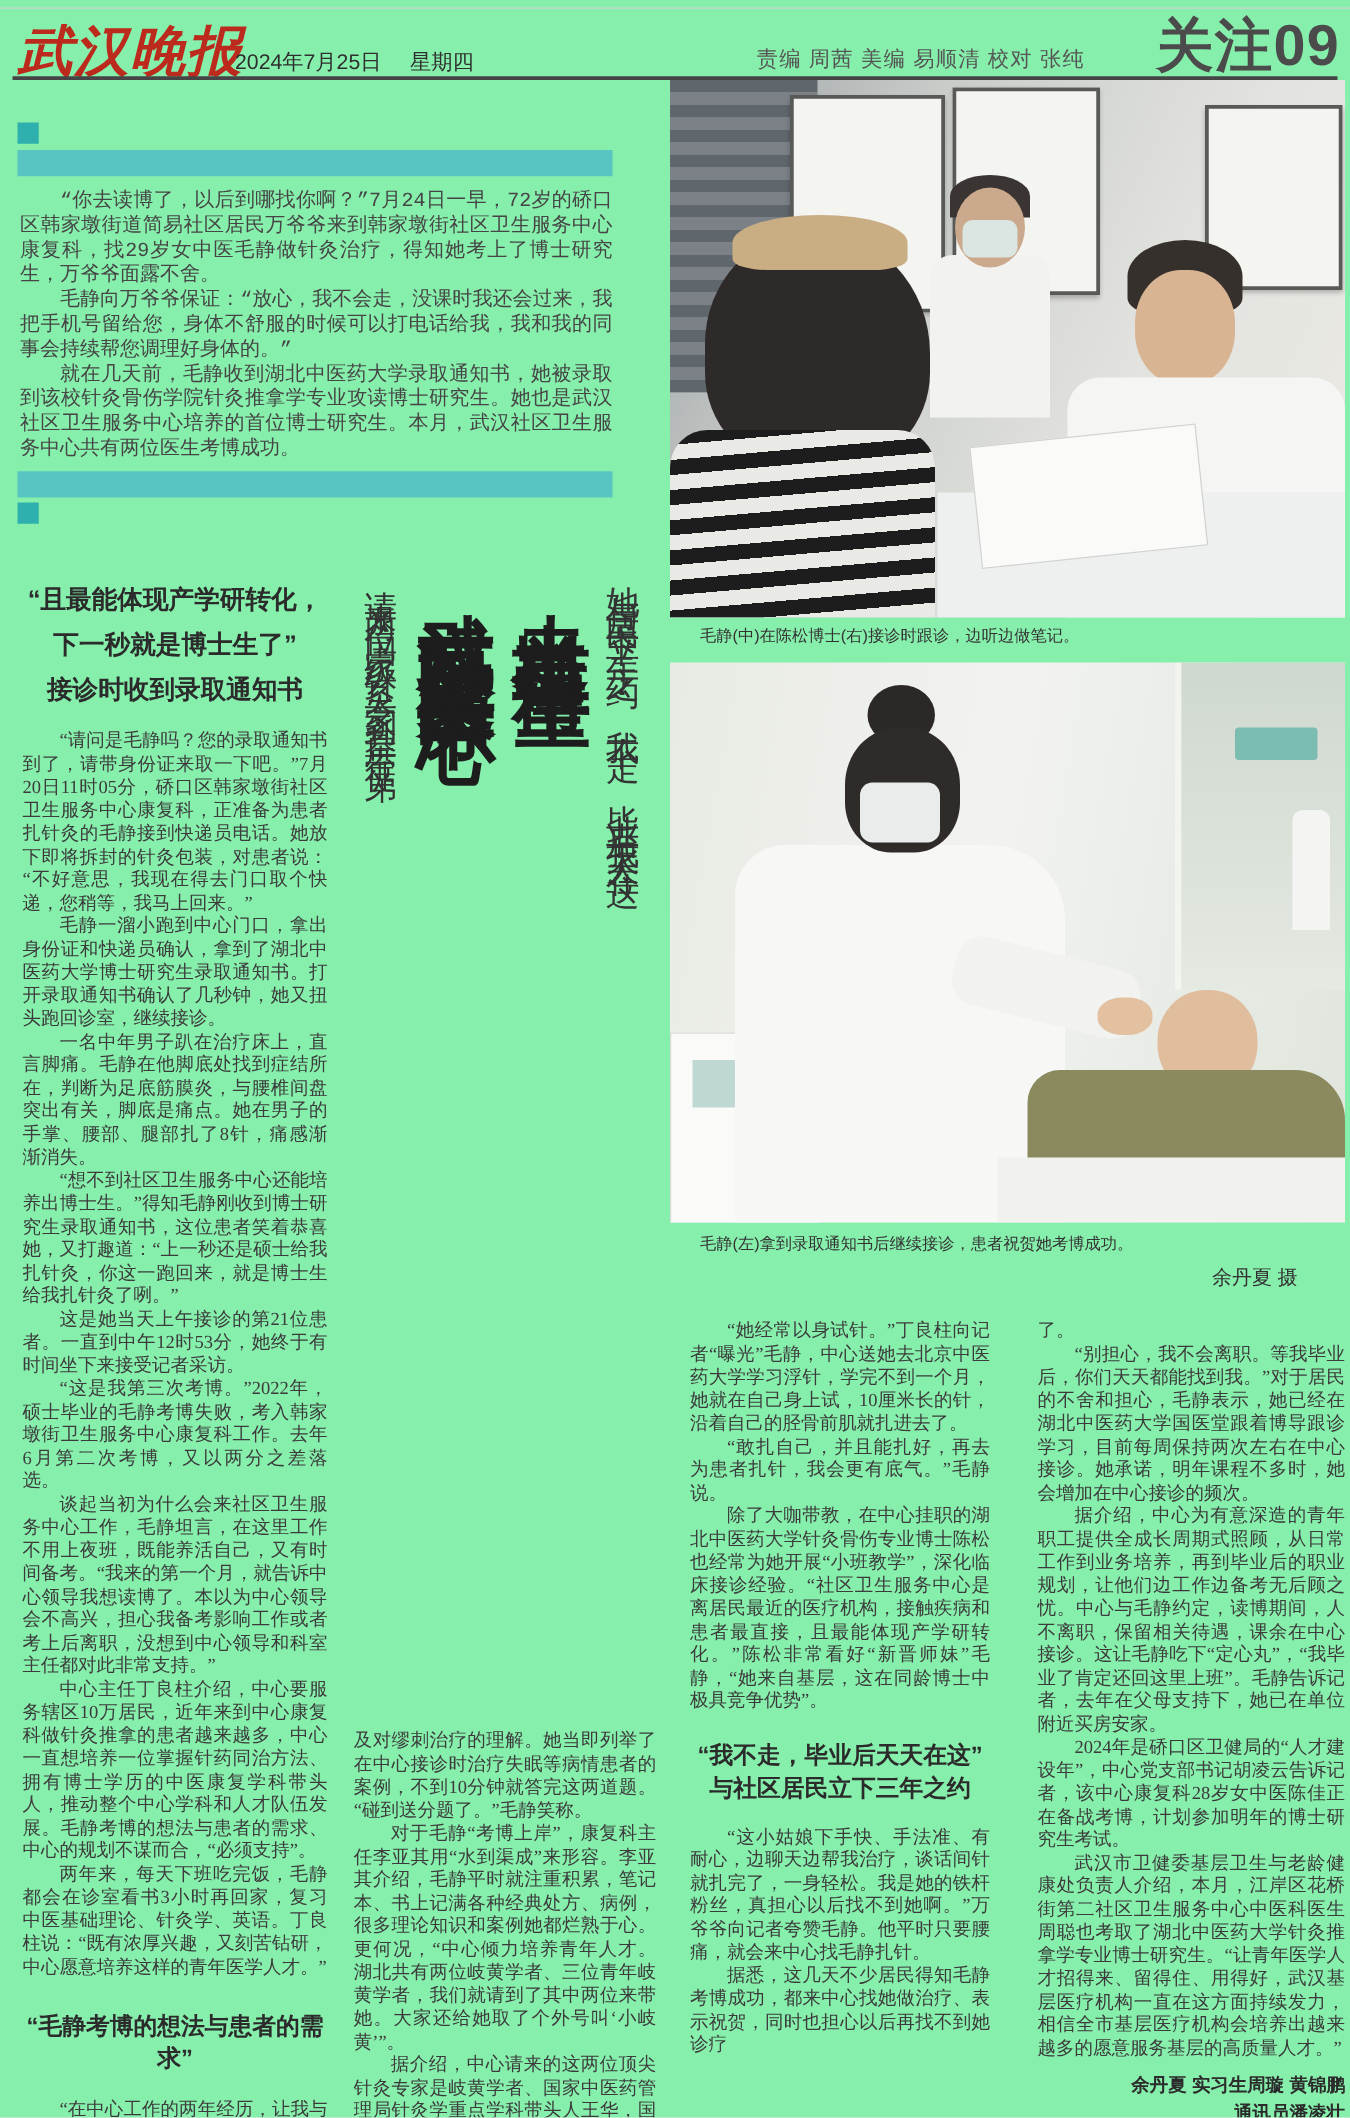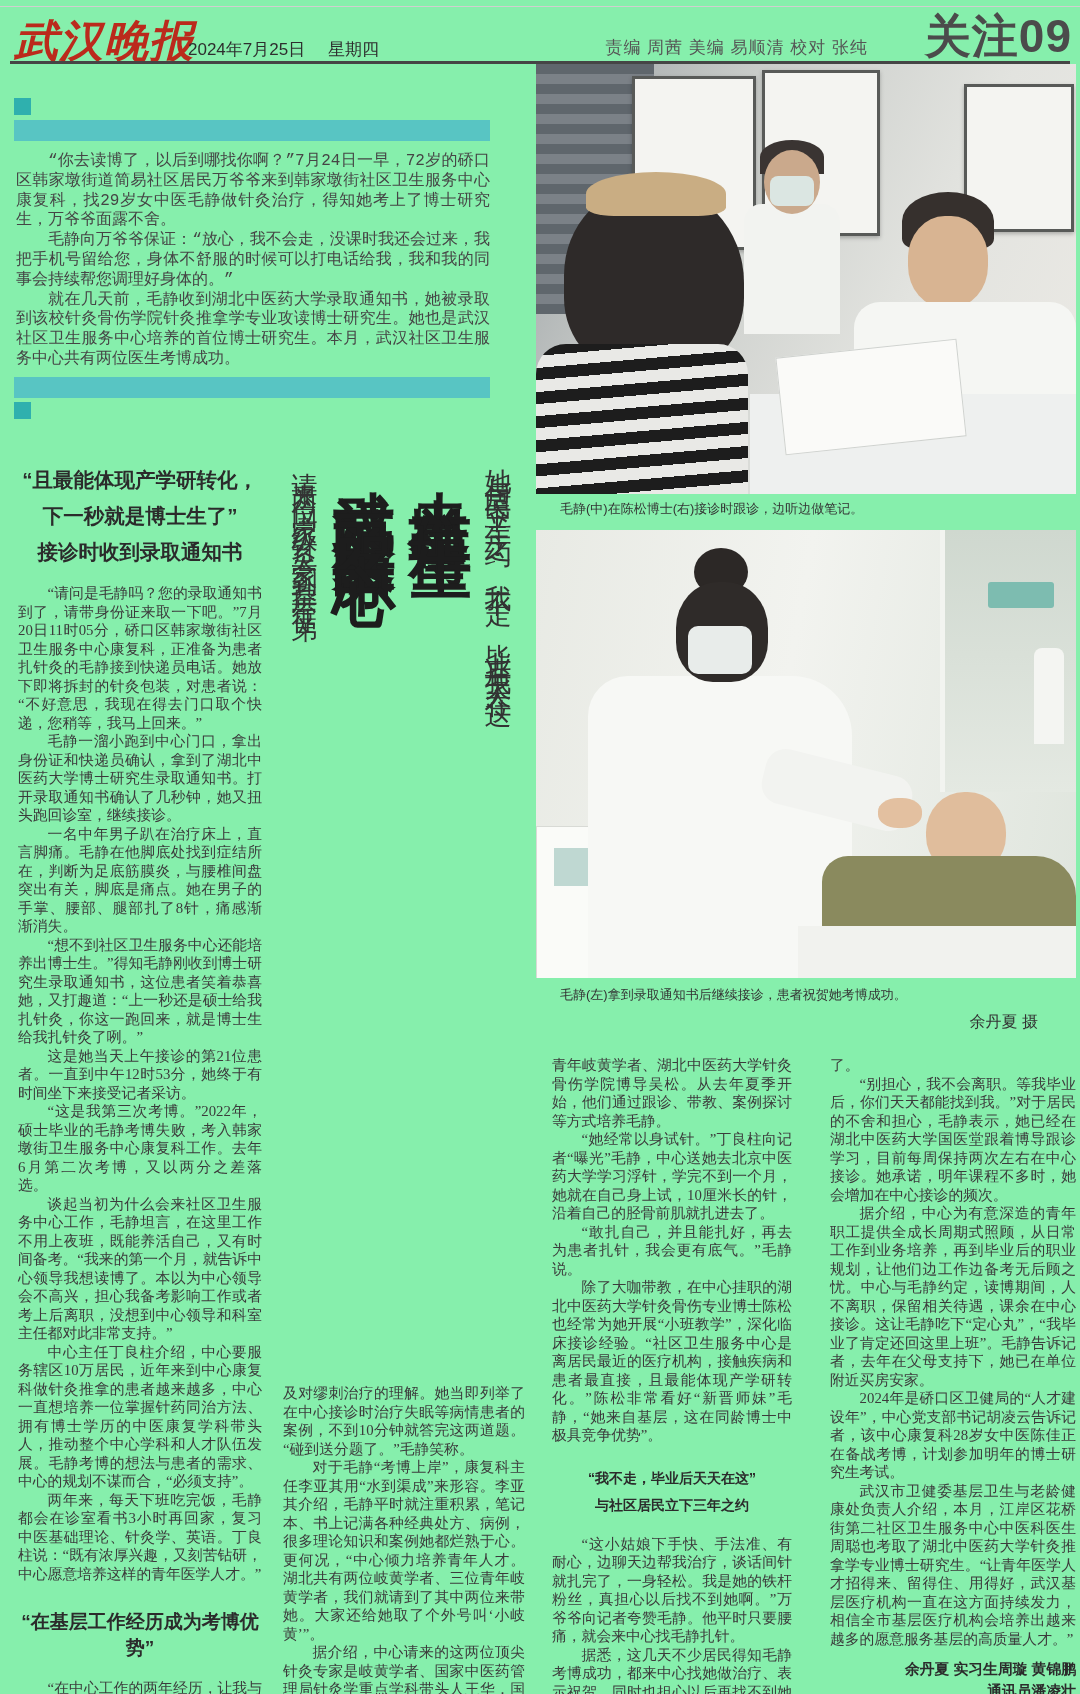--- a/index.html
+++ b/index.html
@@ -43,21 +43,21 @@
   .textcol p{margin:0;text-indent:2em;}
   .textcol p.frag{text-indent:0;}
   .col-left{left:18px;top:462px;width:244px;}
   .col-two{left:283px;top:1384px;width:242px;}
   .col-a{left:552px;top:1056px;width:240px;}
   .col-c{left:830px;top:1056px;width:246px;}
   .subhead{font-family:"Liberation Sans",sans-serif;font-weight:700;color:#2b2b2b;
         text-align:center;text-indent:0;}
   .subhead1{font-size:20.5px;line-height:36px;margin-bottom:14px;}
   .subhead2{font-size:19px;line-height:26px;margin:26px 0 18px 0;}
-  .subhead3{font-size:14px;line-height:27px;margin:20px 0 16px 0;}
+  .subhead3{font-size:19px;line-height:27px;margin:20px 0 16px 0;}
   .credits{margin-top:10px;font-family:"Liberation Sans",sans-serif;font-weight:700;
         text-align:right;text-indent:0;color:#2b2b2b;}
   .credits div{line-height:22px;}
 
   
   .photo{position:absolute;left:536px;width:540px;overflow:hidden;background:#d9dbd7;}
   .photo1{top:64px;height:430px;background:linear-gradient(115deg,#9aa0a4 0%,#c9ccc9 30%,#e2e3df 65%,#eceae5 100%);}
   .photo2{top:530px;height:448px;background:linear-gradient(100deg,#e8eae4 0%,#f2f3ef 45%,#dfe5dd 100%);}
   .caption{position:absolute;left:560px;width:500px;font-size:13px;color:#333;
         font-family:"Liberation Sans",sans-serif;}
@@ -183,32 +183,31 @@
     </div>
     <p>“请问是毛静吗？您的录取通知书到了，请带身份证来取一下吧。”7月20日11时05分，硚口区韩家墩街社区卫生服务中心康复科，正准备为患者扎针灸的毛静接到快递员电话。她放下即将拆封的针灸包装，对患者说：“不好意思，我现在得去门口取个快递，您稍等，我马上回来。”</p>
     <p>毛静一溜小跑到中心门口，拿出身份证和快递员确认，拿到了湖北中医药大学博士研究生录取通知书。打开录取通知书确认了几秒钟，她又扭头跑回诊室，继续接诊。</p>
     <p>一名中年男子趴在治疗床上，直言脚痛。毛静在他脚底处找到症结所在，判断为足底筋膜炎，与腰椎间盘突出有关，脚底是痛点。她在男子的手掌、腰部、腿部扎了8针，痛感渐渐消失。</p>
     <p>“想不到社区卫生服务中心还能培养出博士生。”得知毛静刚收到博士研究生录取通知书，这位患者笑着恭喜她，又打趣道：“上一秒还是硕士给我扎针灸，你这一跑回来，就是博士生给我扎针灸了咧。”</p>
     <p>这是她当天上午接诊的第21位患者。一直到中午12时53分，她终于有时间坐下来接受记者采访。</p>
     <p>“这是我第三次考博。”2022年，硕士毕业的毛静考博失败，考入韩家墩街卫生服务中心康复科工作。去年6月第二次考博，又以两分之差落选。</p>
     <p>谈起当初为什么会来社区卫生服务中心工作，毛静坦言，在这里工作不用上夜班，既能养活自己，又有时间备考。“我来的第一个月，就告诉中心领导我想读博了。本以为中心领导会不高兴，担心我备考影响工作或者考上后离职，没想到中心领导和科室主任都对此非常支持。”</p>
     <p>中心主任丁良柱介绍，中心要服务辖区10万居民，近年来到中心康复科做针灸推拿的患者越来越多，中心一直想培养一位掌握针药同治方法、拥有博士学历的中医康复学科带头人，推动整个中心学科和人才队伍发展。毛静考博的想法与患者的需求、中心的规划不谋而合，“必须支持”。</p>
     <p>两年来，每天下班吃完饭，毛静都会在诊室看书3小时再回家，复习中医基础理论、针灸学、英语。丁良柱说：“既有浓厚兴趣，又刻苦钻研，中心愿意培养这样的青年医学人才。”</p>
-    <div class="subhead subhead2">“在基层工作经历成为考博优势”</div>
+    <div class="subhead subhead2">“毛静考博的想法与患者的需求”</div>
     <p>“在中心工作的两年经历，让我与应届毕业生考博相比，优势明显。”今年在参加博士生考试时，有两道论述题分别要求解释奇经八脉的作用和效果，以</p>
   </div>
 
   <div class="textcol col-two">
     <p class="frag">及对缪刺治疗的理解。她当即列举了在中心接诊时治疗失眠等病情患者的案例，不到10分钟就答完这两道题。“碰到送分题了。”毛静笑称。</p>
     <p>对于毛静“考博上岸”，康复科主任李亚其用“水到渠成”来形容。李亚其介绍，毛静平时就注重积累，笔记本、书上记满各种经典处方、病例，很多理论知识和案例她都烂熟于心。更何况，“中心倾力培养青年人才。湖北共有两位岐黄学者、三位青年岐黄学者，我们就请到了其中两位来带她。大家还给她取了个外号叫‘小岐黄’”。</p>
     <p>据介绍，中心请来的这两位顶尖针灸专家是岐黄学者、国家中医药管理局针灸学重点学科带头人王华，国家</p>
   </div>
 
   <div class="textcol col-a">
-    <p class="frag">青年岐黄学者、湖北中医药大学针灸骨伤学院博导吴松。从去年夏季开始，他们通过跟诊、带教、案例探讨等方式培养毛静。</p>
     <p>“她经常以身试针。”丁良柱向记者“曝光”毛静，中心送她去北京中医药大学学习浮针，学完不到一个月，她就在自己身上试，10厘米长的针，沿着自己的胫骨前肌就扎进去了。</p>
     <p>“敢扎自己，并且能扎好，再去为患者扎针，我会更有底气。”毛静说。</p>
     <p>除了大咖带教，在中心挂职的湖北中医药大学针灸骨伤专业博士陈松也经常为她开展“小班教学”，深化临床接诊经验。“社区卫生服务中心是离居民最近的医疗机构，接触疾病和患者最直接，且最能体现产学研转化。”陈松非常看好“新晋师妹”毛静，“她来自基层，这在同龄博士中极具竞争优势”。</p>
     <div class="subhead subhead3">
       <div>“我不走，毕业后天天在这”</div>
       <div>与社区居民立下三年之约</div>
     </div>
     <p>“这小姑娘下手快、手法准、有耐心，边聊天边帮我治疗，谈话间针就扎完了，一身轻松。我是她的铁杆粉丝，真担心以后找不到她啊。”万爷爷向记者夸赞毛静。他平时只要腰痛，就会来中心找毛静扎针。</p>
     <p>据悉，这几天不少居民得知毛静考博成功，都来中心找她做治疗、表示祝贺，同时也担心以后再找不到她诊疗</p>
   </div>

